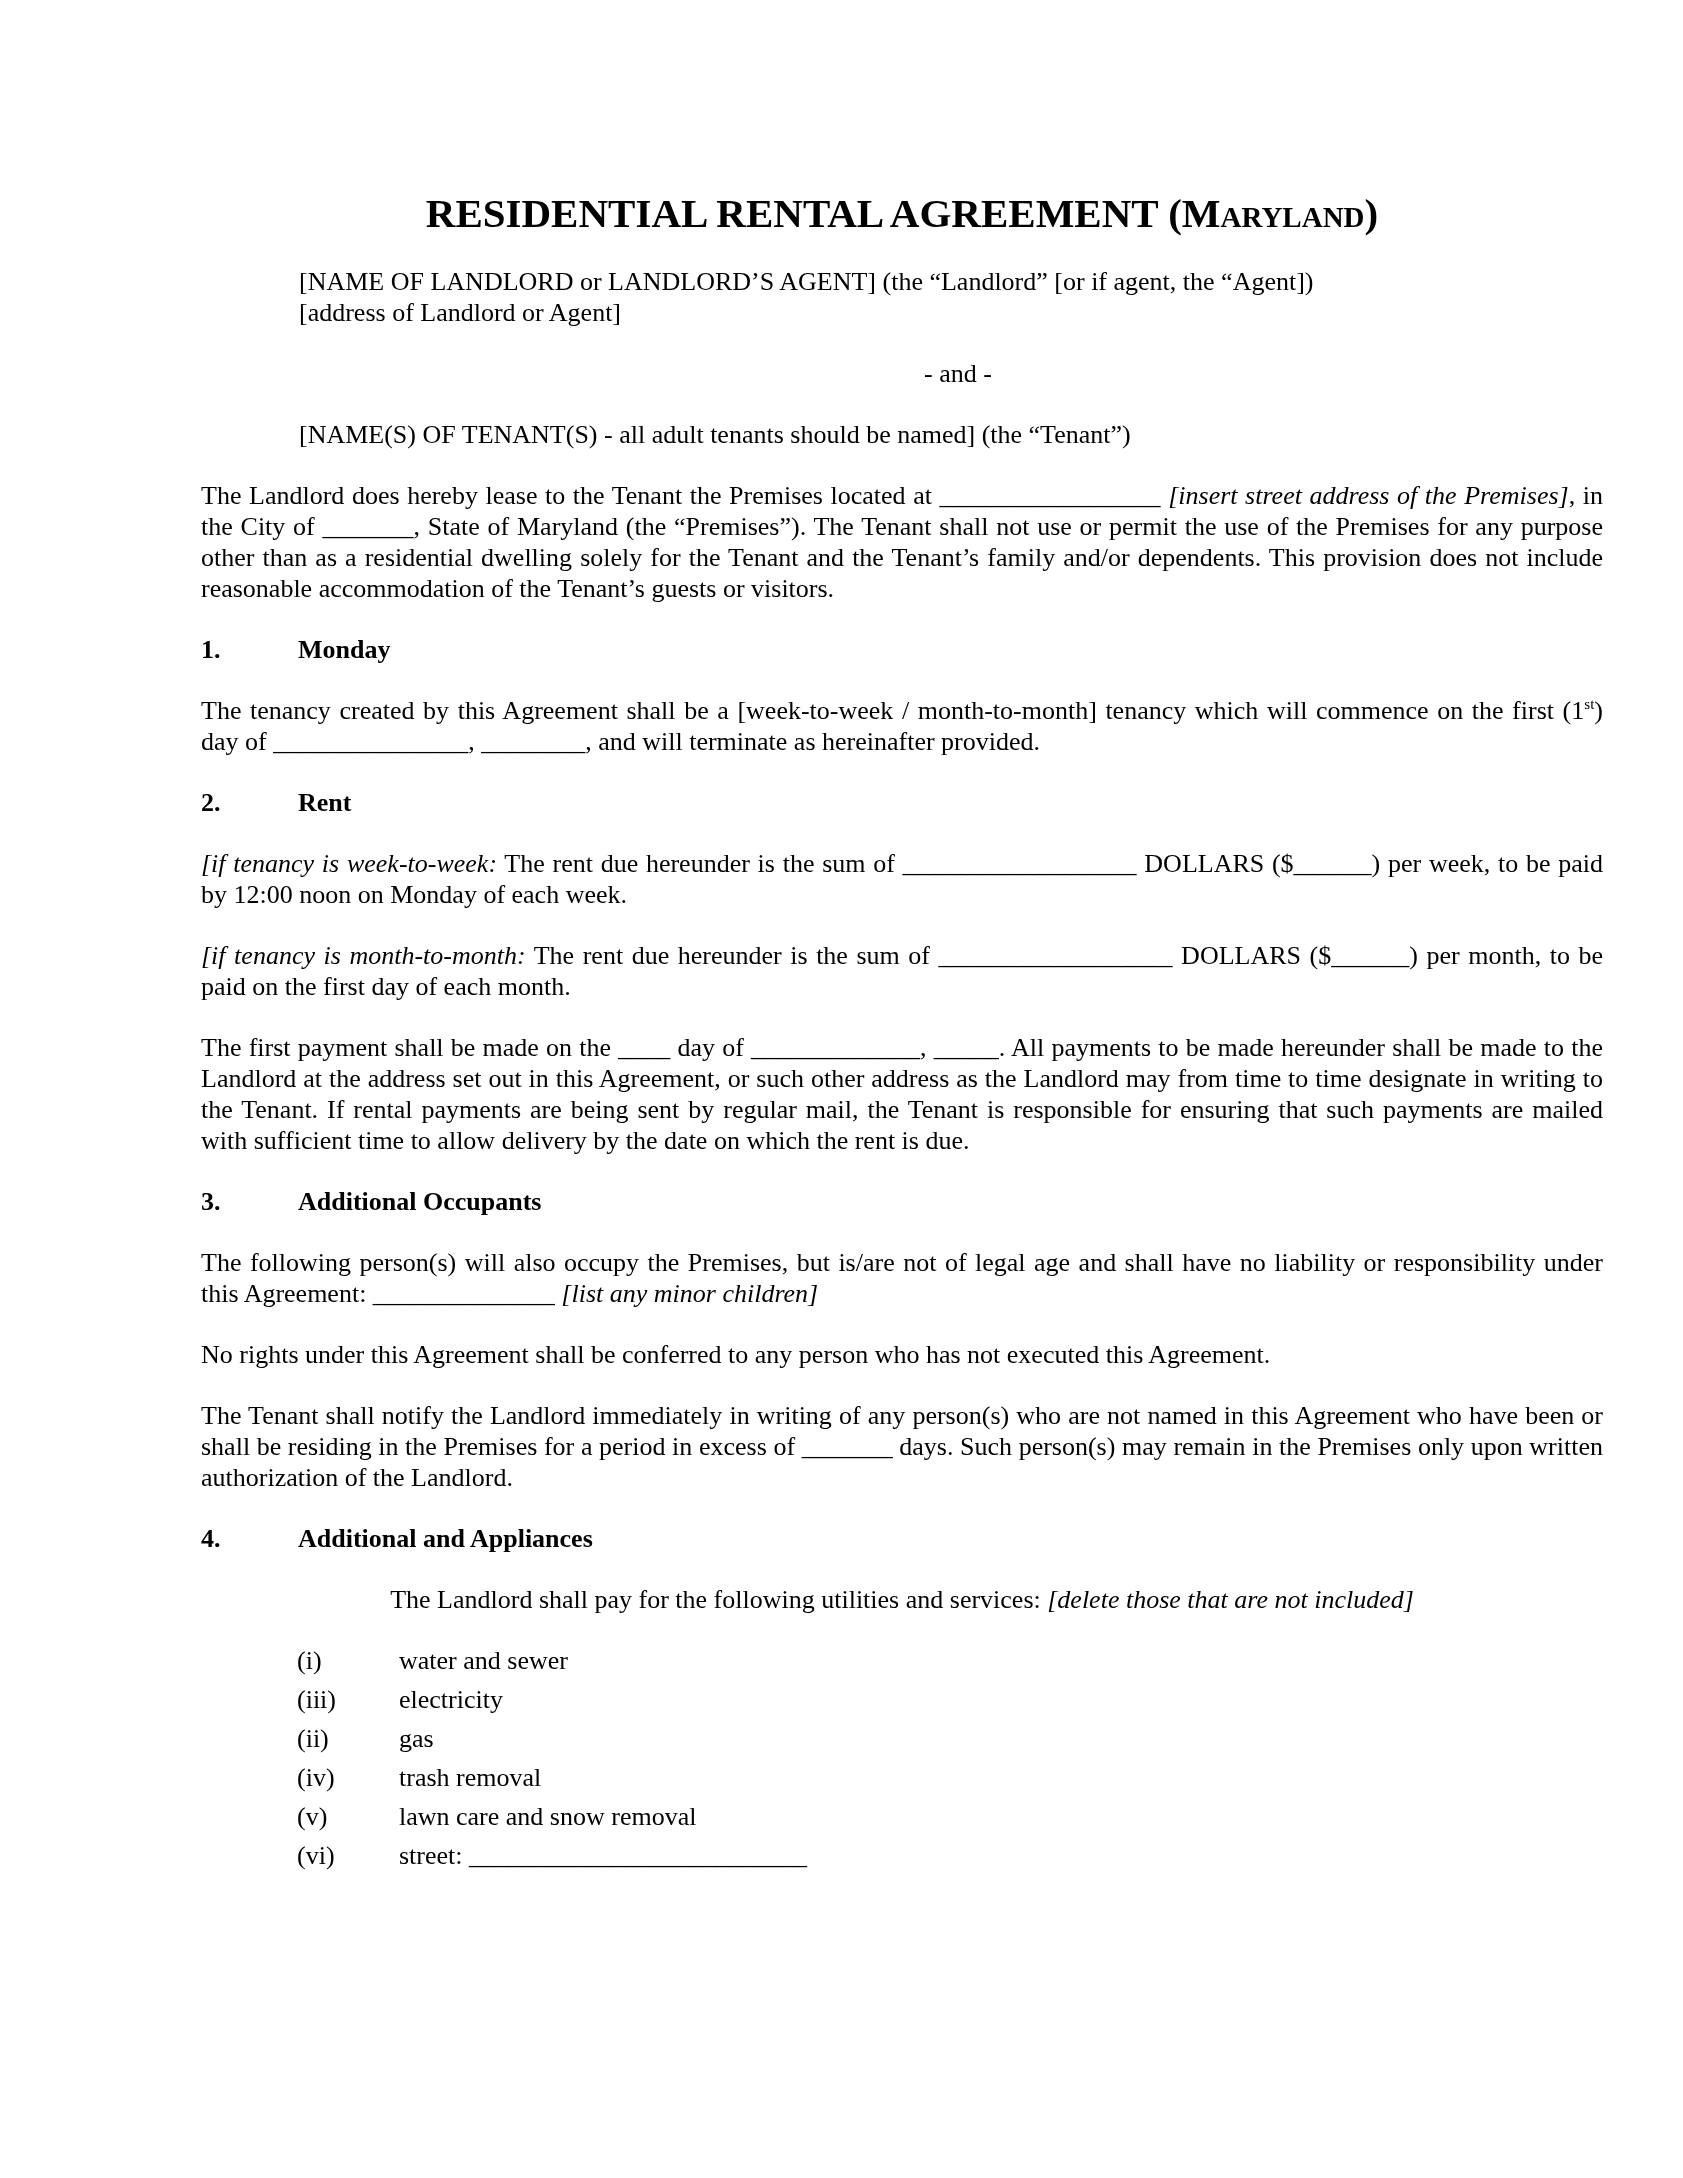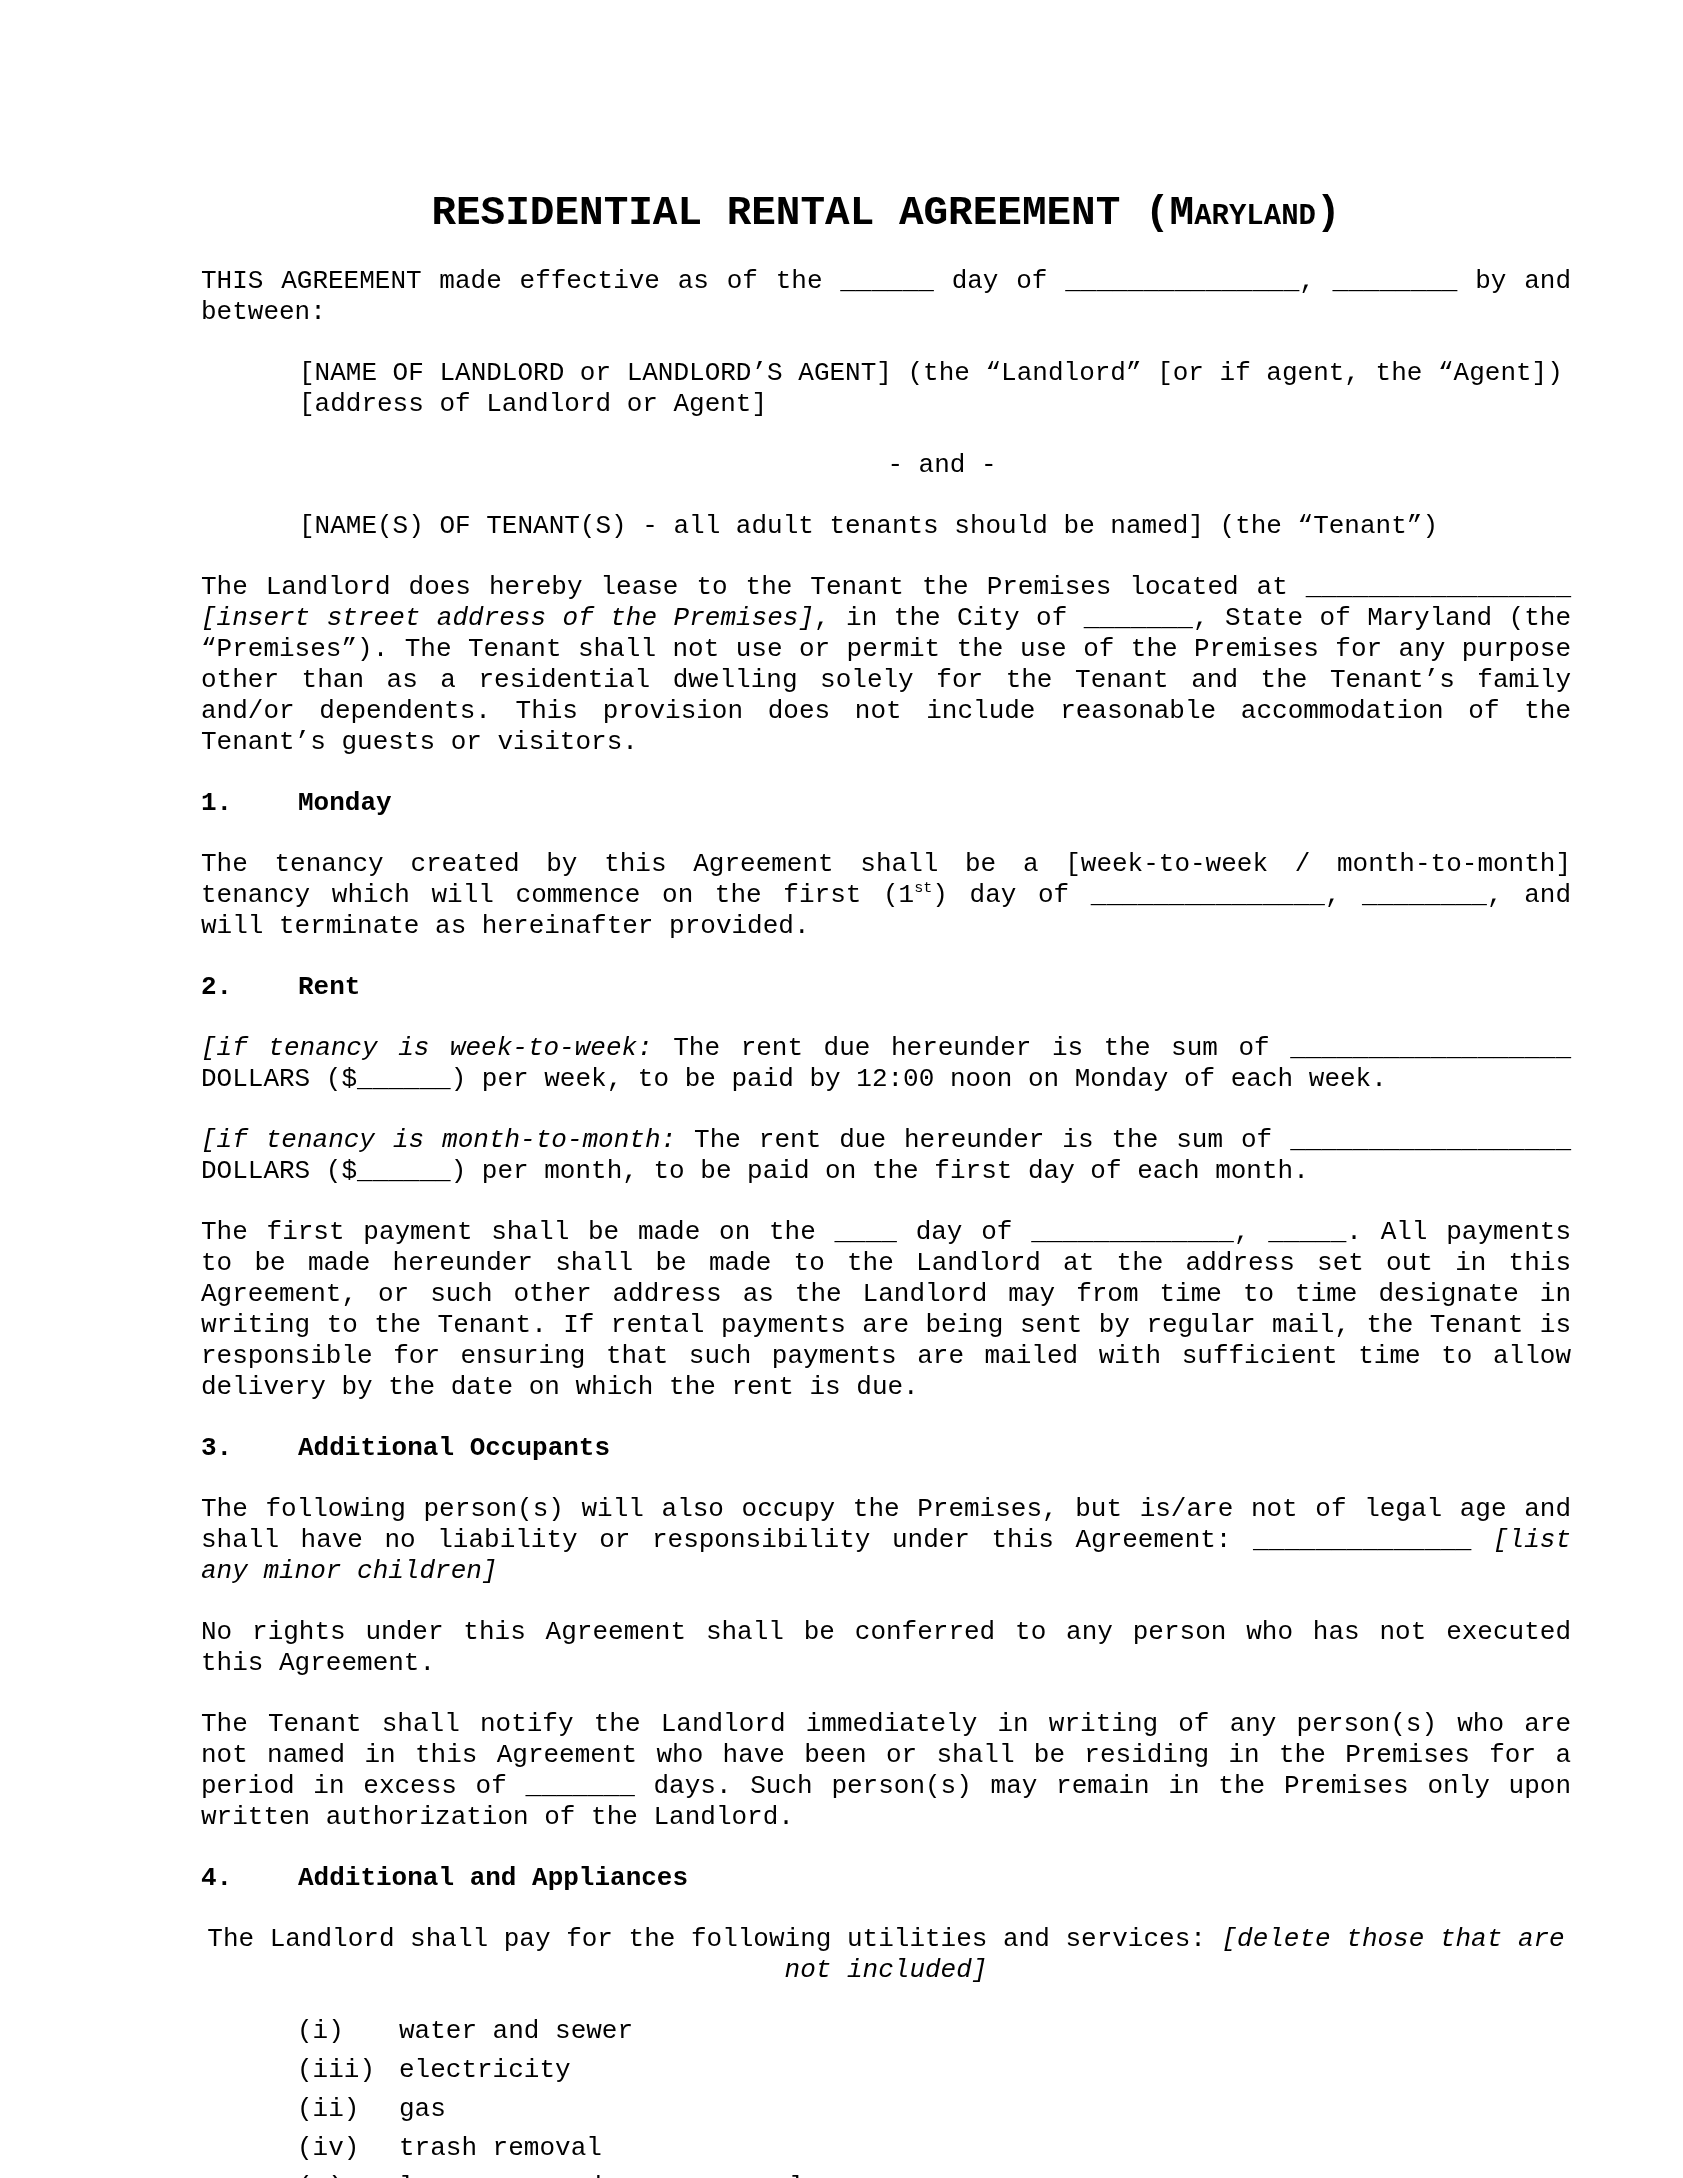--- a/index.html
+++ b/index.html
@@ -7,23 +7,23 @@
     margin: 0;
     padding: 0;
     background: #ffffff;
   }
   .page {
     position: relative;
     width: 1683px;
     height: 2178px;
     background: #ffffff;
     color: #000000;
-    font-family: Liberation Mono, monospace;
+    font-family: Liberation Serif, serif;
     box-sizing: border-box;
-    padding: 193px 112px 0 201px;
+    padding: 193px 80px 0 201px;
     overflow: hidden;
   }
   .doc-title {
     font-size: 41px;
     line-height: 1;
     font-weight: bold;
     text-align: center;
     margin: 0 0 32px 0;
     white-space: nowrap;
   }
@@ -62,21 +62,20 @@
     font-size: 0.58em;
     line-height: 0;
   }
 </style>
 </head>
 <body>
 
 <div class="page">
   <h1 class="doc-title"><span>RESIDENTIAL RENTAL AGREEMENT (</span><span class="seg-smallcaps">Maryland</span><span>)</span></h1>
   <div class="doc-body">
-      <p class="para"><span>THIS AGREEMENT made effective as of the ______ day of _______________, ________ by and between:</span></p>
       <p class="para ind1 tight"><span>[NAME OF LANDLORD or LANDLORD’S AGENT] (the “Landlord” [or if agent, the “Agent])</span></p>
       <p class="para ind1"><span>[address of Landlord or Agent]</span></p>
       <p class="para ind2"><span>- and -</span></p>
       <p class="para ind1"><span>[NAME(S) OF TENANT(S) - all adult tenants should be named] (the “Tenant”)</span></p>
       <p class="para"><span>The Landlord does hereby lease to the Tenant the Premises located at _________________ </span><span class="seg-i">[insert street address of the Premises]</span><span>, in the City of _______, State of Maryland (the “Premises”). The Tenant shall not use or permit the use of the Premises for any purpose other than as a residential dwelling solely for the Tenant and the Tenant’s family and/or dependents. This provision does not include reasonable accommodation of the Tenant’s guests or visitors.</span></p>
       <div class="heading">
         <span class="h-num">1.</span>
         <span class="h-label">Monday</span>
       </div>
       <p class="para"><span>The tenancy created by this Agreement shall be a [week-to-week / month-to-month] tenancy which will commence on the first (1</span><span class="seg-sup">st</span><span>) day of _______________, ________, and will terminate as hereinafter provided.</span></p>

